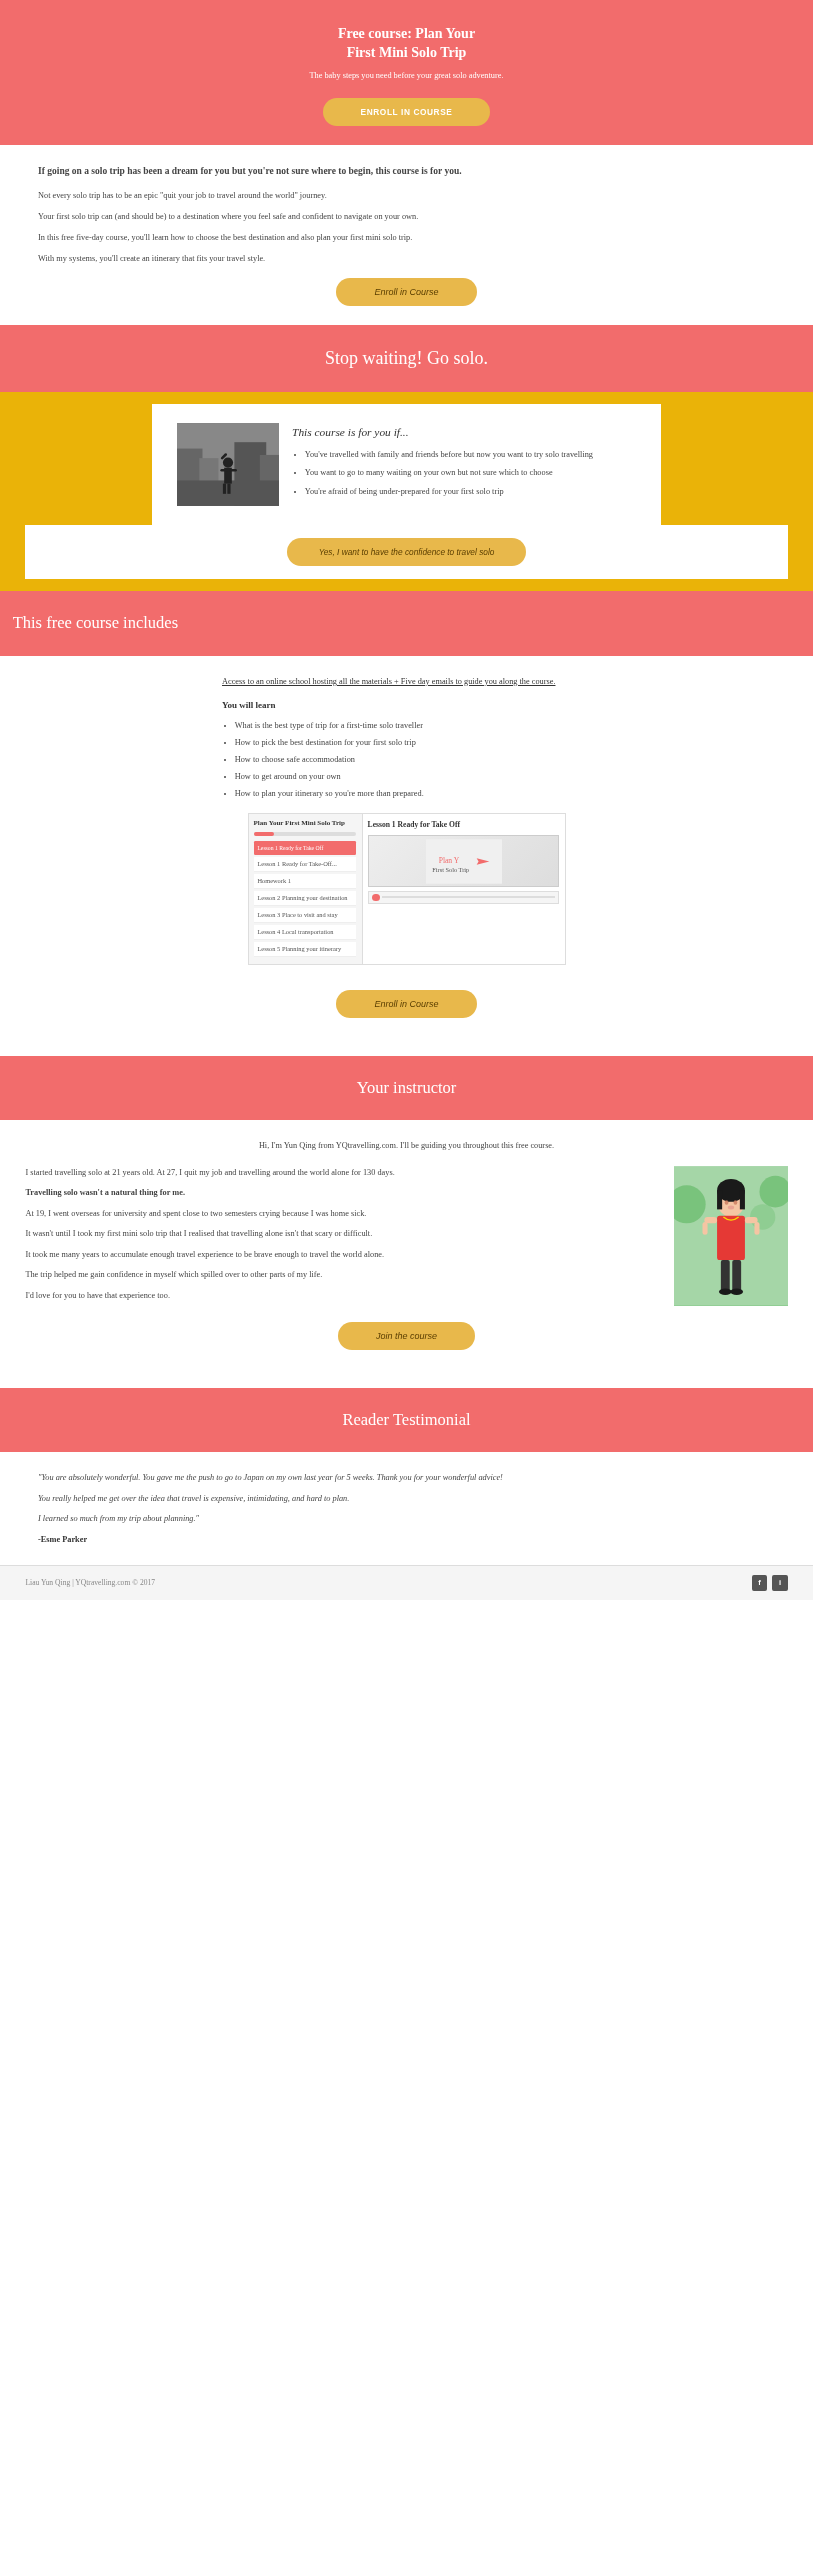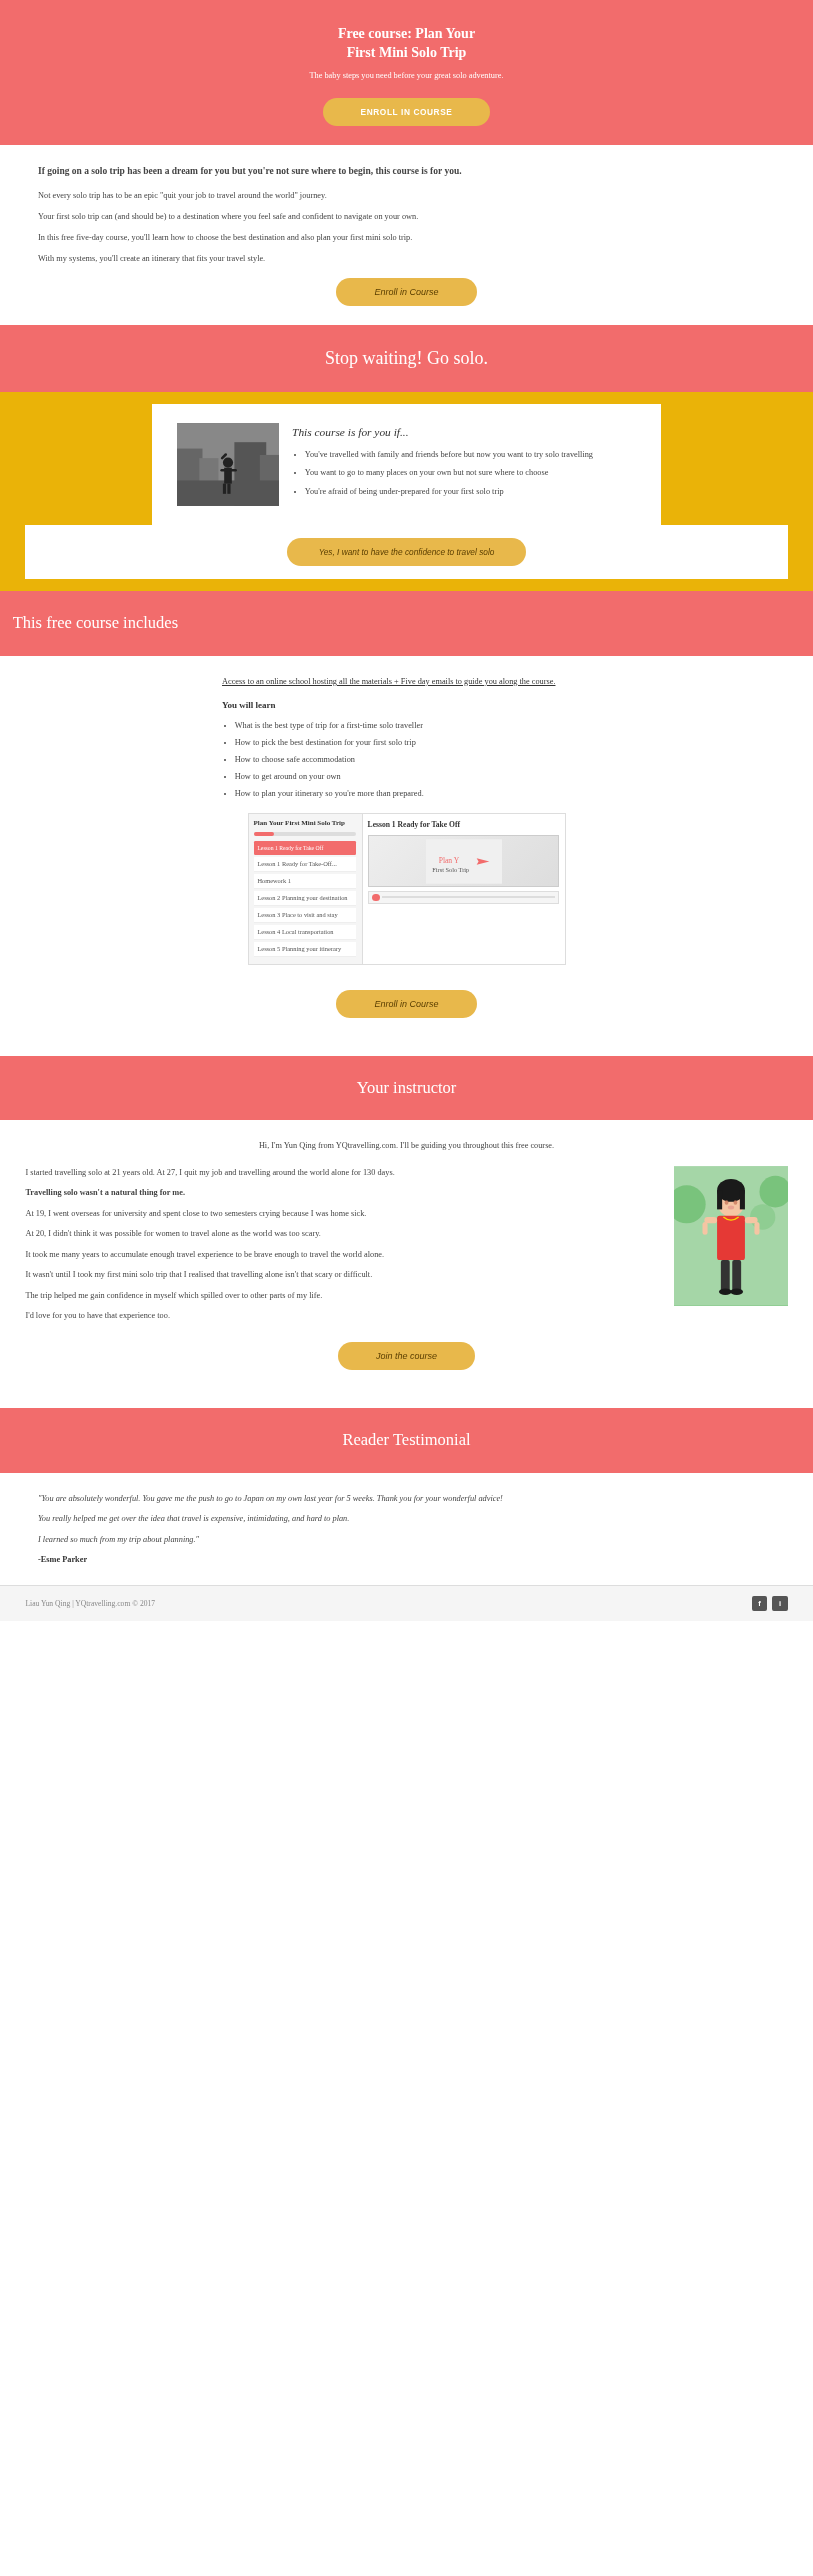--- a/index.html
+++ b/index.html
@@ -448,21 +448,21 @@
           <rect x="79" y="95" width="5" height="16" fill="#222"></rect>
 
           <rect x="68" y="55" width="12" height="4" rx="2" fill="#222" transform="rotate(-45 68 55)"></rect>
         </svg>
       </div>
     </div>
     <div class="for-you-content">
       <h3>This course is for you if...</h3>
       <ul>
         <li>You've travelled with family and friends before but now you want to try solo travelling</li>
-        <li>You want to go to many places on your own but not sure where to choose</li>
+        <li>You want to go to many waiting on your own but not sure which to choose</li>
         <li>You're afraid of being under-prepared for your first solo trip</li>
       </ul>
     </div>
   </div>
   <div class="yes-btn-wrap">
     <button class="btn-yes">Yes, I want to have the confidence to travel solo</button>
   </div>
 </div>
 
 <div class="course-includes-section">
@@ -524,23 +524,22 @@
   <h2>Your instructor</h2>
 </div>
 
 <div class="instructor-content">
   <p class="instructor-intro">Hi, I'm Yun Qing from YQtravelling.com. I'll be guiding you throughout this free course.</p>
   <div class="instructor-body">
     <div class="instructor-text">
       <p>I started travelling solo at 21 years old. At 27, I quit my job and travelling around the world alone for 130 days.</p>
       <p class="bold-line">Travelling solo wasn't a natural thing for me.</p>
       <p>At 19, I went overseas for university and spent close to two semesters crying because I was home sick.</p>
-      <p>At 20, I didn't think it was possible for women to travel alone as the world was too scary.</p>
+      <p>It wasn't until I took my first mini solo trip that I realised that travelling alone isn't that scary or difficult.</p>
       <p>It took me many years to accumulate enough travel experience to be brave enough to travel the world alone.</p>
-      <p>It wasn't until I took my first mini solo trip that I realised that travelling alone isn't that scary or difficult.</p>
       <p>The trip helped me gain confidence in myself which spilled over to other parts of my life.</p>
       <p>I'd love for you to have that experience too.</p>
     </div>
     <div class="instructor-photo">
       
       <svg width="114" height="140" viewBox="0 0 180 220">
 
         <rect width="180" height="220" fill="#a5d6a7"></rect>
 
         <circle cx="20" cy="60" r="30" fill="#66bb6a" opacity="0.7"></circle>

